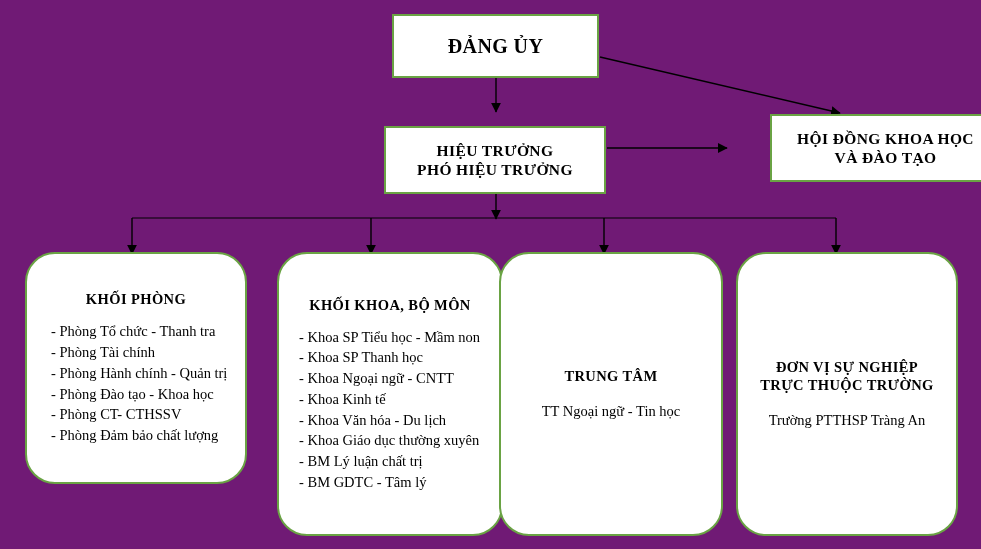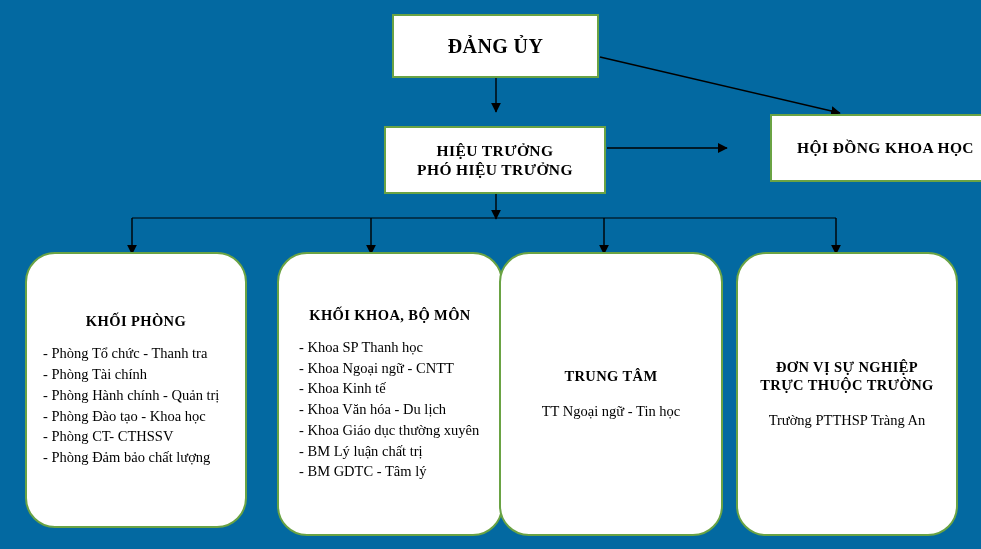--- a/index.html
+++ b/index.html
@@ -9,21 +9,21 @@
   }
   body {
     font-family: "Liberation Serif", "DejaVu Serif", serif;
     color: #000000;
   }
   #chart {
     position: relative;
     width: 981px;
     height: 549px;
     overflow: hidden;
-    background: #0369a1;
+    background: #701a75;
   }
   svg.connectors {
     position: absolute;
     left: 0;
     top: 0;
     width: 981px;
     height: 549px;
     pointer-events: none;
   }
   .node {
@@ -61,26 +61,26 @@
     margin-top: 16px;
     font-size: 14.5px;
     line-height: 1.4;
   }
 
   
   #node-dangui      { left: 392px; top: 14px;  width: 207px; height: 64px; }
   #node-hieutruong  { left: 384px; top: 126px; width: 222px; height: 68px; }
   #node-hoidong     { left: 726px; top: 114px; width: 231px; height: 68px; margin-left: 44px; }
 
-  #node-khoiphong   { left: 25px;  top: 252px; width: 222px; height: 276px; }
+  #node-khoiphong   { left: 25px;  top: 252px; width: 222px; height: 232px; }
   #node-khoikhoa    { left: 277px; top: 252px; width: 226px; height: 284px; }
   #node-trungtam    { left: 499px; top: 252px; width: 224px; height: 284px; }
   #node-donvi       { left: 736px; top: 252px; width: 222px; height: 284px; }
 
-  #node-khoiphong .node-list  { padding-left: 16px; }
+  #node-khoiphong .node-list  { padding-left: 24px; }
   #node-khoikhoa  .node-list  { padding-left: 20px; }
 </style>
 </head>
 <body>
 
 <div id="chart">
 
   <svg class="connectors" viewBox="0 0 981 549">
     <defs>
       <marker id="arrow" viewBox="0 0 10 10" refX="9.2" refY="5" markerWidth="7" markerHeight="7" orient="auto-start-reverse">
@@ -111,38 +111,40 @@
   <div class="node rect" id="node-hieutruong">
     <div class="node-title title-md">
       <div>HIỆU TRƯỞNG</div>
       <div>PHÓ HIỆU TRƯỞNG</div>
     </div>
   </div>
 
   <div class="node rect" id="node-hoidong">
     <div class="node-title title-md">
       <div>HỘI ĐỒNG KHOA HỌC</div>
+      <div>VÀ ĐÀO TẠO</div>
     </div>
   </div>
 
   <div class="node rounded" id="node-khoiphong">
     <div class="node-title title-sm">KHỐI PHÒNG</div>
     <div class="node-list">
         <div>- Phòng Tổ chức - Thanh tra</div>
         <div>- Phòng Tài chính</div>
         <div>- Phòng Hành chính - Quản trị</div>
         <div>- Phòng Đào tạo - Khoa học</div>
         <div>- Phòng CT- CTHSSV</div>
         <div>- Phòng Đảm bảo chất lượng</div>
       </div>
   </div>
 
   <div class="node rounded" id="node-khoikhoa">
     <div class="node-title title-sm">KHỐI KHOA, BỘ MÔN</div>
     <div class="node-list">
+        <div>- Khoa SP Tiểu học - Mầm non</div>
         <div>- Khoa SP Thanh học</div>
         <div>- Khoa Ngoại ngữ - CNTT</div>
         <div>- Khoa Kinh tế</div>
         <div>- Khoa Văn hóa - Du lịch</div>
         <div>- Khoa Giáo dục thường xuyên</div>
         <div>- BM Lý luận chất trị</div>
         <div>- BM GDTC - Tâm lý</div>
       </div>
   </div>
 

